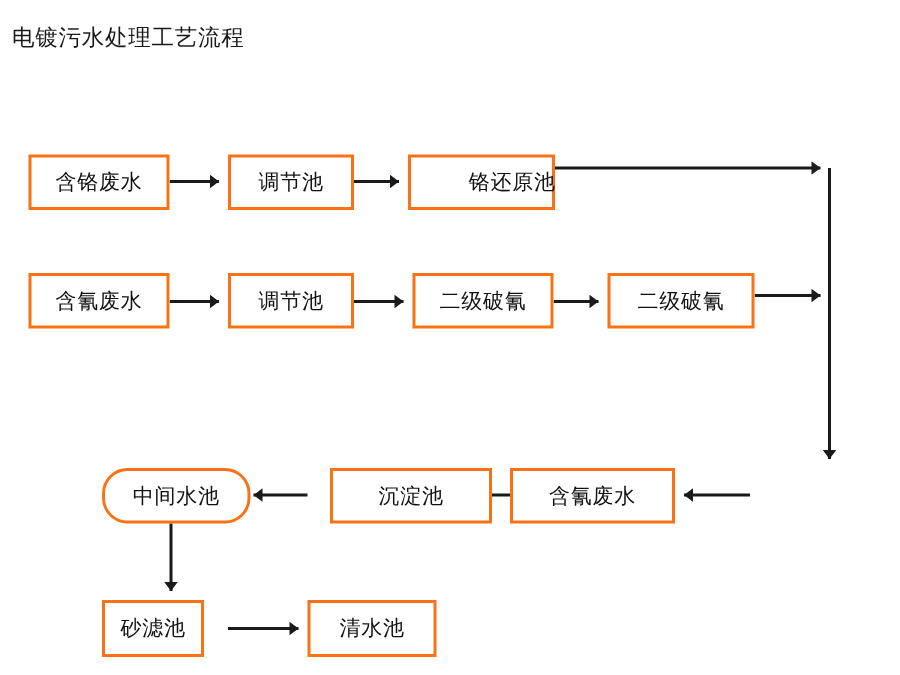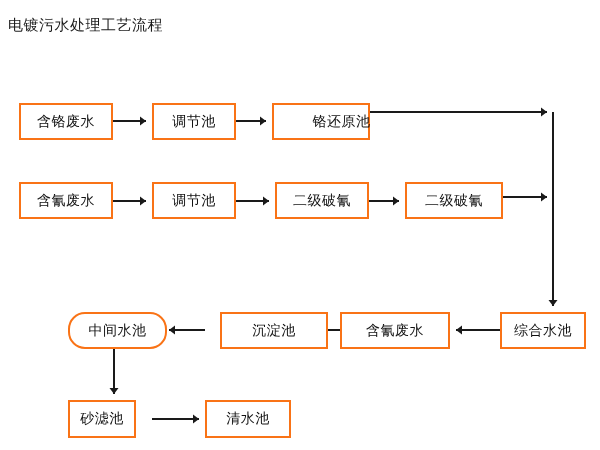--- a/index.html
+++ b/index.html
@@ -133,23 +133,20 @@
     </div>
     <div class="node" style="left: 152px; top: 182px; width: 84px; height: 37px;">
       <span>调节池</span>
     </div>
     <div class="node" style="left: 275px; top: 182px; width: 94px; height: 37px;">
       <span>二级破氰</span>
     </div>
     <div class="node" style="left: 405px; top: 182px; width: 98px; height: 37px;">
       <span>二级破氰</span>
     </div>
-    <div class="node" style="left: 500px; top: 312px; width: 86px; height: 37px;">
-      <span>综合水池</span>
-    </div>
     <div class="node" style="left: 340px; top: 312px; width: 110px; height: 37px;">
       <span>含氰废水</span>
     </div>
     <div class="node" style="left: 220px; top: 312px; width: 108px; height: 37px;">
       <span>沉淀池</span>
     </div>
     <div class="node" style="left: 68px; top: 312px; width: 99px; height: 37px; border-radius: 17px;">
       <span>中间水池</span>
     </div>
     <div class="node" style="left: 68px; top: 400px; width: 68px; height: 38px;">

